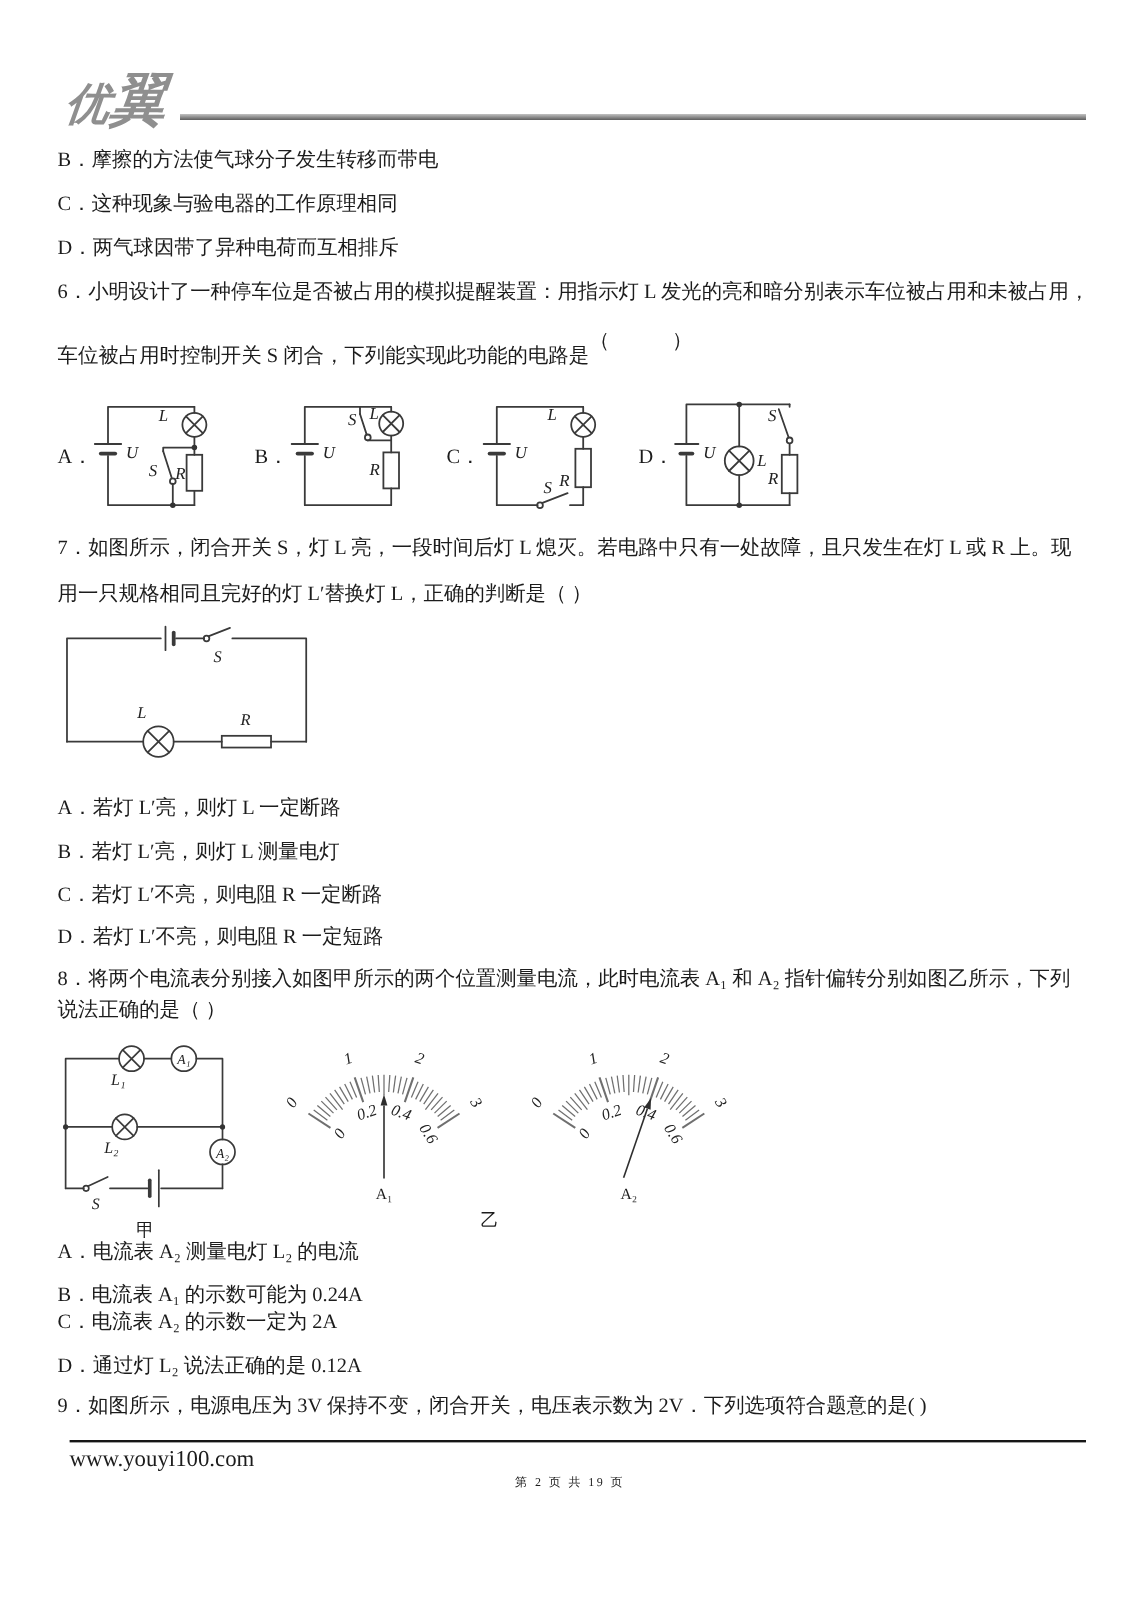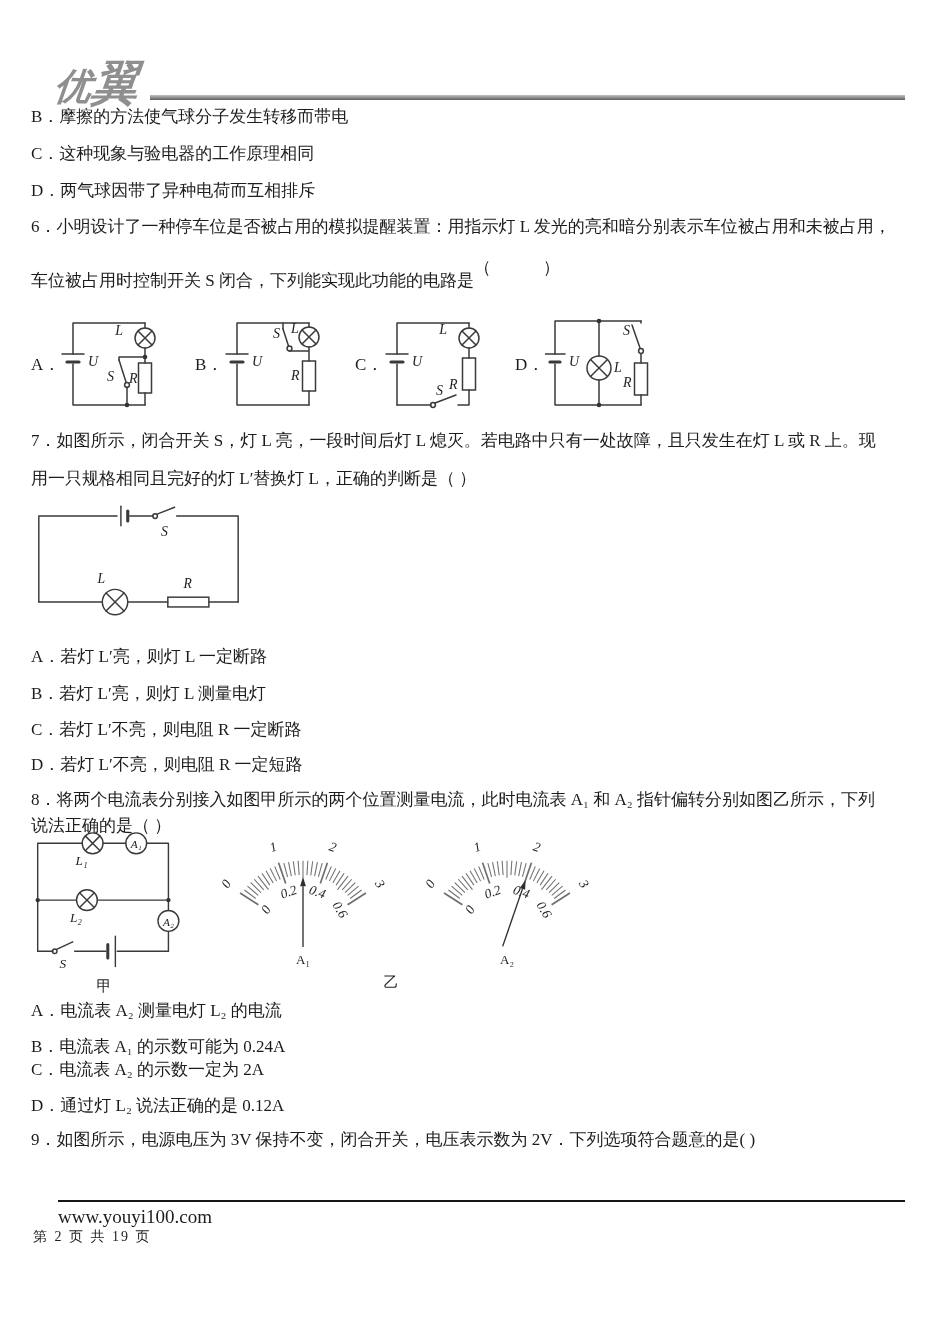--- a/index.html
+++ b/index.html
@@ -5,42 +5,42 @@
   html,body{margin:0;padding:0;background:#fff;}
   .page{position:relative;width:950px;height:1344px;background:#ffffff;overflow:hidden;
         font-family:"Liberation Serif", serif;color:#1c1c1c;}
   .header{position:absolute;top:52px;left:55px;right:45px;height:50px;}
   .logo{position:absolute;left:0;top:0;font-family:"Liberation Sans", sans-serif;
         font-weight:bold;font-style:italic;color:#8f8f8f;transform:skewX(-6deg);white-space:nowrap;}
   .logo .c1{font-size:37px;}
   .logo .c2{font-size:47px;letter-spacing:-2px;}
   .logo-rule{position:absolute;left:95px;right:0;top:43px;height:5px;
         background:linear-gradient(to bottom,#c2c2c2,#5e5e5e);}
-  .content{position:absolute;top:0;left:0;right:0;padding:0 40px 0 31px;font-size:17px;}
+  .content{position:absolute;top:16px;left:0;right:0;padding:0 40px 0 48px;font-size:17px;}
   .content p{margin:0;line-height:23px;white-space:nowrap;}
   .raised{position:relative;top:-13px;letter-spacing:6px;}
   .crow{display:flex;align-items:center;margin-top:16px;height:112px;}
   .crow .optlab{width:30px;flex:0 0 auto;}
   .crow svg{flex:0 0 auto;margin-right:26px;}
   .q7fig{margin-top:14px;height:121px;}
-  .figrow{display:flex;align-items:center;margin-top:0;margin-left:-3px;height:152px;}
+  .figrow{display:flex;align-items:flex-start;margin-top:16px;margin-left:-3px;height:152px;}
   .figcol{display:flex;flex-direction:column;align-items:center;}
   .figcol .caption{font-size:15px;margin-top:3px;}
   .meters-wrap{display:flex;gap:14px;margin-left:28px;}
   .meter-col{display:flex;flex-direction:column;align-items:center;}
   .meter-name{font-size:13px;margin-top:2px;}
   .yi-label{text-align:center;font-size:15px;margin-top:5px;}
   .meters-outer{display:flex;flex-direction:column;}
   svg text{font-family:"Liberation Serif", serif;font-style:italic;font-size:14px;fill:#222;}
   svg .comp{stroke:#3a3a3a;stroke-width:1.5;fill:none;stroke-linecap:round;}
   svg .thick{stroke-width:3.2;}
   svg .dot{fill:#333;stroke:none;}
   .footer-rule{position:absolute;left:58px;right:45px;top:1200px;border-top:2.5px solid #161616;}
   .footer-site{position:absolute;left:58px;top:1206px;font-size:19px;}
-  .footer-page{position:absolute;left:0;right:0;top:1228px;text-align:left;font-size:14px;letter-spacing:2px;margin-left:33px;}
+  .footer-page{position:absolute;left:0;right:0;top:1228px;text-align:center;font-size:10px;letter-spacing:2px;}
 </style>
 </head>
 <body>
 
 <div class="page">
 
   <div class="header">
     <div class="logo"><span class="c1">优</span><span class="c2">翼</span></div>
     <div class="logo-rule"></div>
   </div>

